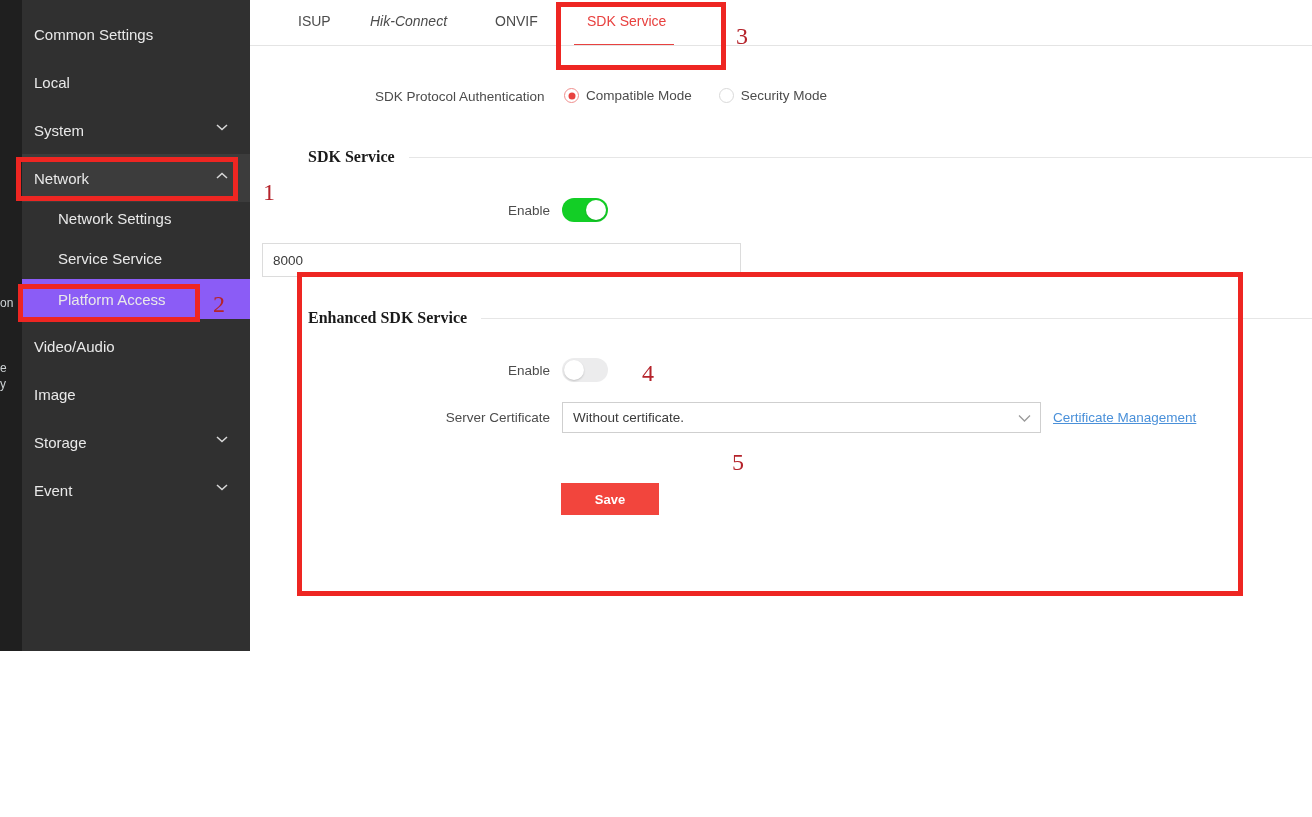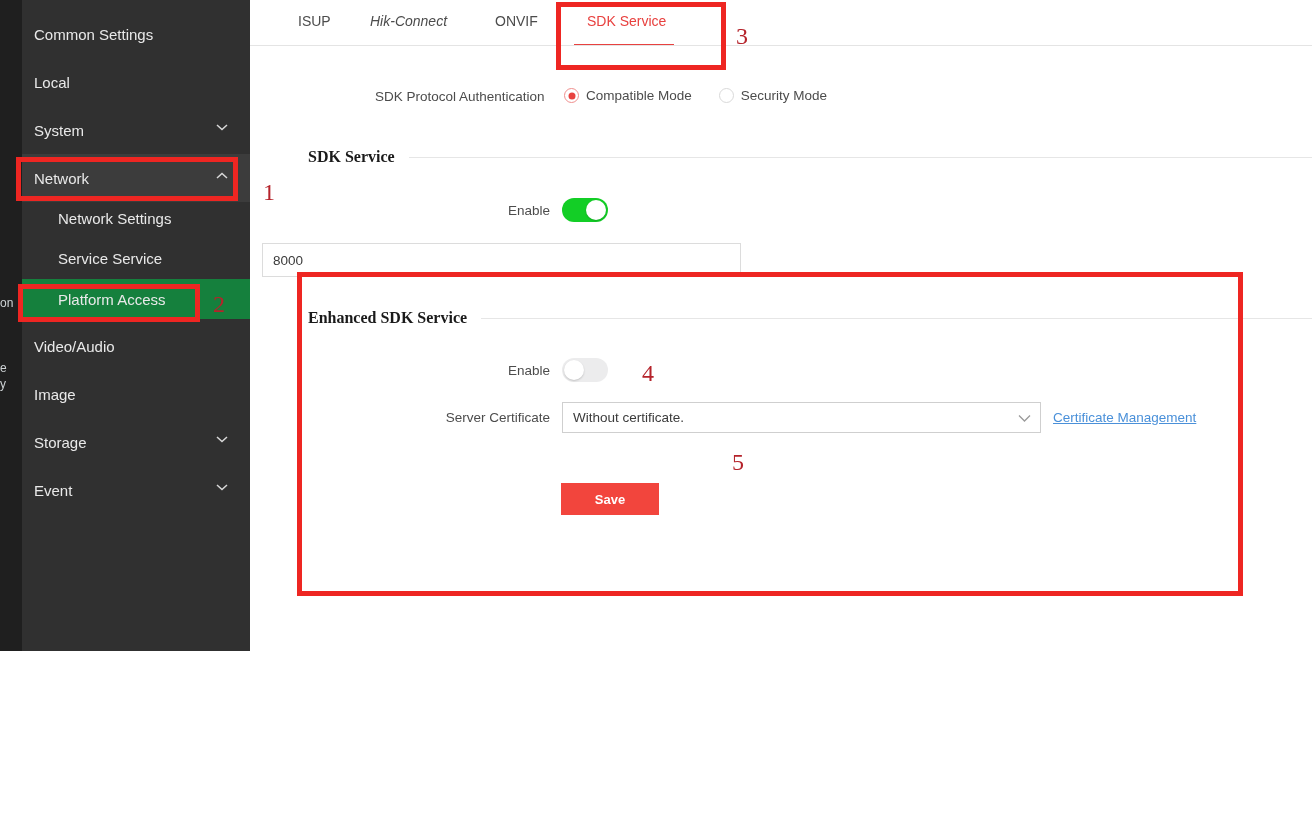--- a/index.html
+++ b/index.html
@@ -33,21 +33,21 @@
     color:#e9e9e9; font-size:15px;
   }
   .nav-item .label { position:absolute; }
   .nav-item .chev {
     position:absolute; right:22px; top:50%; transform:translateY(-50%);
     width:12px; height:12px;
   }
   .nav-item.level1 .label { left:12px; }
   .nav-item.level2 .label { left:36px; }
   .nav-item.active-parent { background:#3c3c3c; }
-  .nav-item.selected { background:#15803d; }
+  .nav-item.selected { background:#8b5cf6; }
 
   .chev svg { display:block; }
 
   
   .content { position:absolute; left:250px; top:0; right:0; bottom:0; background:#fff; }
 
   .tabbar { position:absolute; left:0; top:0; width:1062px; height:46px; }
   .tab {
     position:absolute; top:13px;
     font-size:14px; color:#4c4c4c; white-space:nowrap;

